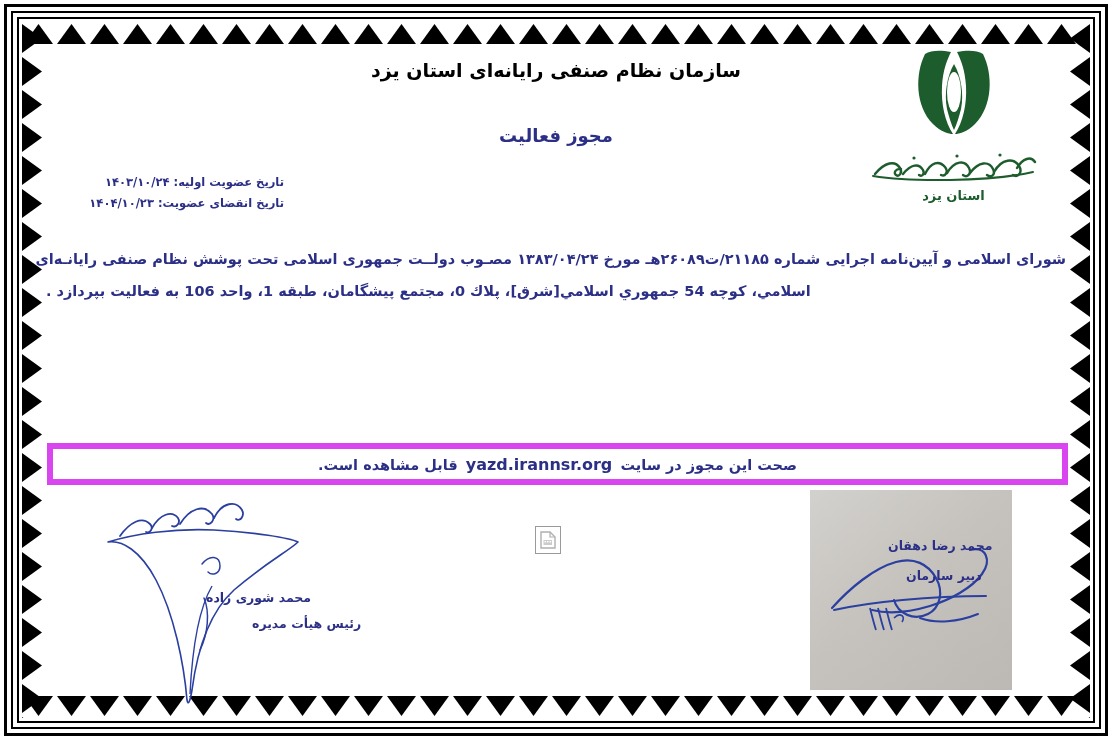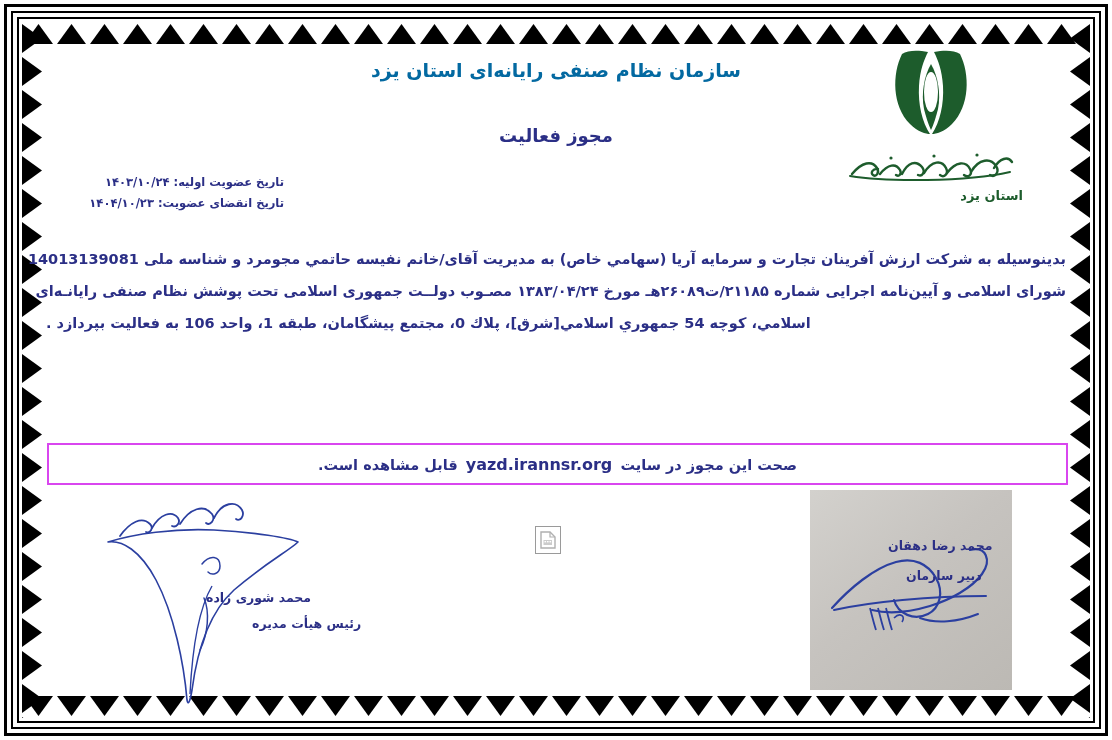--- a/index.html
+++ b/index.html
@@ -61,39 +61,40 @@
 
   
   .header-titles {
     position: absolute;
     top: 12px;
     left: 0;
     right: 0;
     text-align: center;
   }
   .org-title {
-    color: #0369a1;
+    color: #000000;
     font-size: 19px;
     font-weight: bold;
     line-height: 1.5;
     margin-bottom: 12px;
   }
   .doc-type {
     color: #2b2f86;
     font-size: 18px;
     font-weight: bold;
     margin-top: 40px;
   }
 
   
   .logo-block {
     position: absolute;
     top: 4px;
-    left: 794px;
+    left: 817px;
     width: 185px;
+    text-align: center;
   }
   .logo-mark { display: block; margin: 0 auto; }
   .logo-script {
     display: block;
     margin: 2px auto 0;
   }
   .logo-province {
     color: #1d5c2c;
     font-size: 13px;
     font-weight: bold;
@@ -136,21 +137,21 @@
   }
   .body-line.lastline { text-align: left; }
 
   
   .verify-box {
     position: absolute;
     top: 399px;
     left: 3px;
     right: 0;
     height: 42px;
-    border: 2px solid #d946ef;
+    border: 6px solid #d946ef;
     box-sizing: border-box;
     display: flex;
     align-items: center;
     justify-content: center;
     background: #ffffff;
   }
   .verify-text {
     color: #2b2f86;
     font-size: 14.5px;
     font-weight: bold;
@@ -310,21 +311,20 @@
       </svg>
       <div class="logo-province">استان یزد</div>
     </div>
 
     <div class="dates">
       <div class="date-line">تاریخ عضویت اولیه: ۱۴۰۳/۱۰/۲۴</div>
       <div class="date-line">تاریخ انقضای عضویت: ۱۴۰۴/۱۰/۲۳</div>
     </div>
 
     <div class="body-text">
-      <span class="body-line">بدینوسیله به شرکت ارزش آفرینان تجارت و سرمایه آریا (سهامي خاص) به مدیریت آقای/خانم نفیسه حاتمي مجومرد و شناسه ملی 14013139081</span>
       <span class="body-line">شورای اسلامی و آیین‌نامه اجرایی شماره ۲۱۱۸۵/ت۲۶۰۸۹هـ مورخ ۱۳۸۳/۰۴/۲۴ مصـوب دولــت جمهوری اسلامی تحت پوشش نظام صنفی رایانـه‌ای</span>
       <span class="body-line lastline">اسلامي، کوچه 54 جمهوري اسلامي[شرق]، پلاك 0، مجتمع پیشگامان، طبقه 1، واحد 106 به فعالیت بپردازد .</span>
     </div>
 
     <div class="verify-box">
       <div class="verify-text">
         <span>صحت این مجوز در سایت</span>
         <span class="verify-url">yazd.irannsr.org</span>
         <span>قابل مشاهده است.</span>
       </div>

